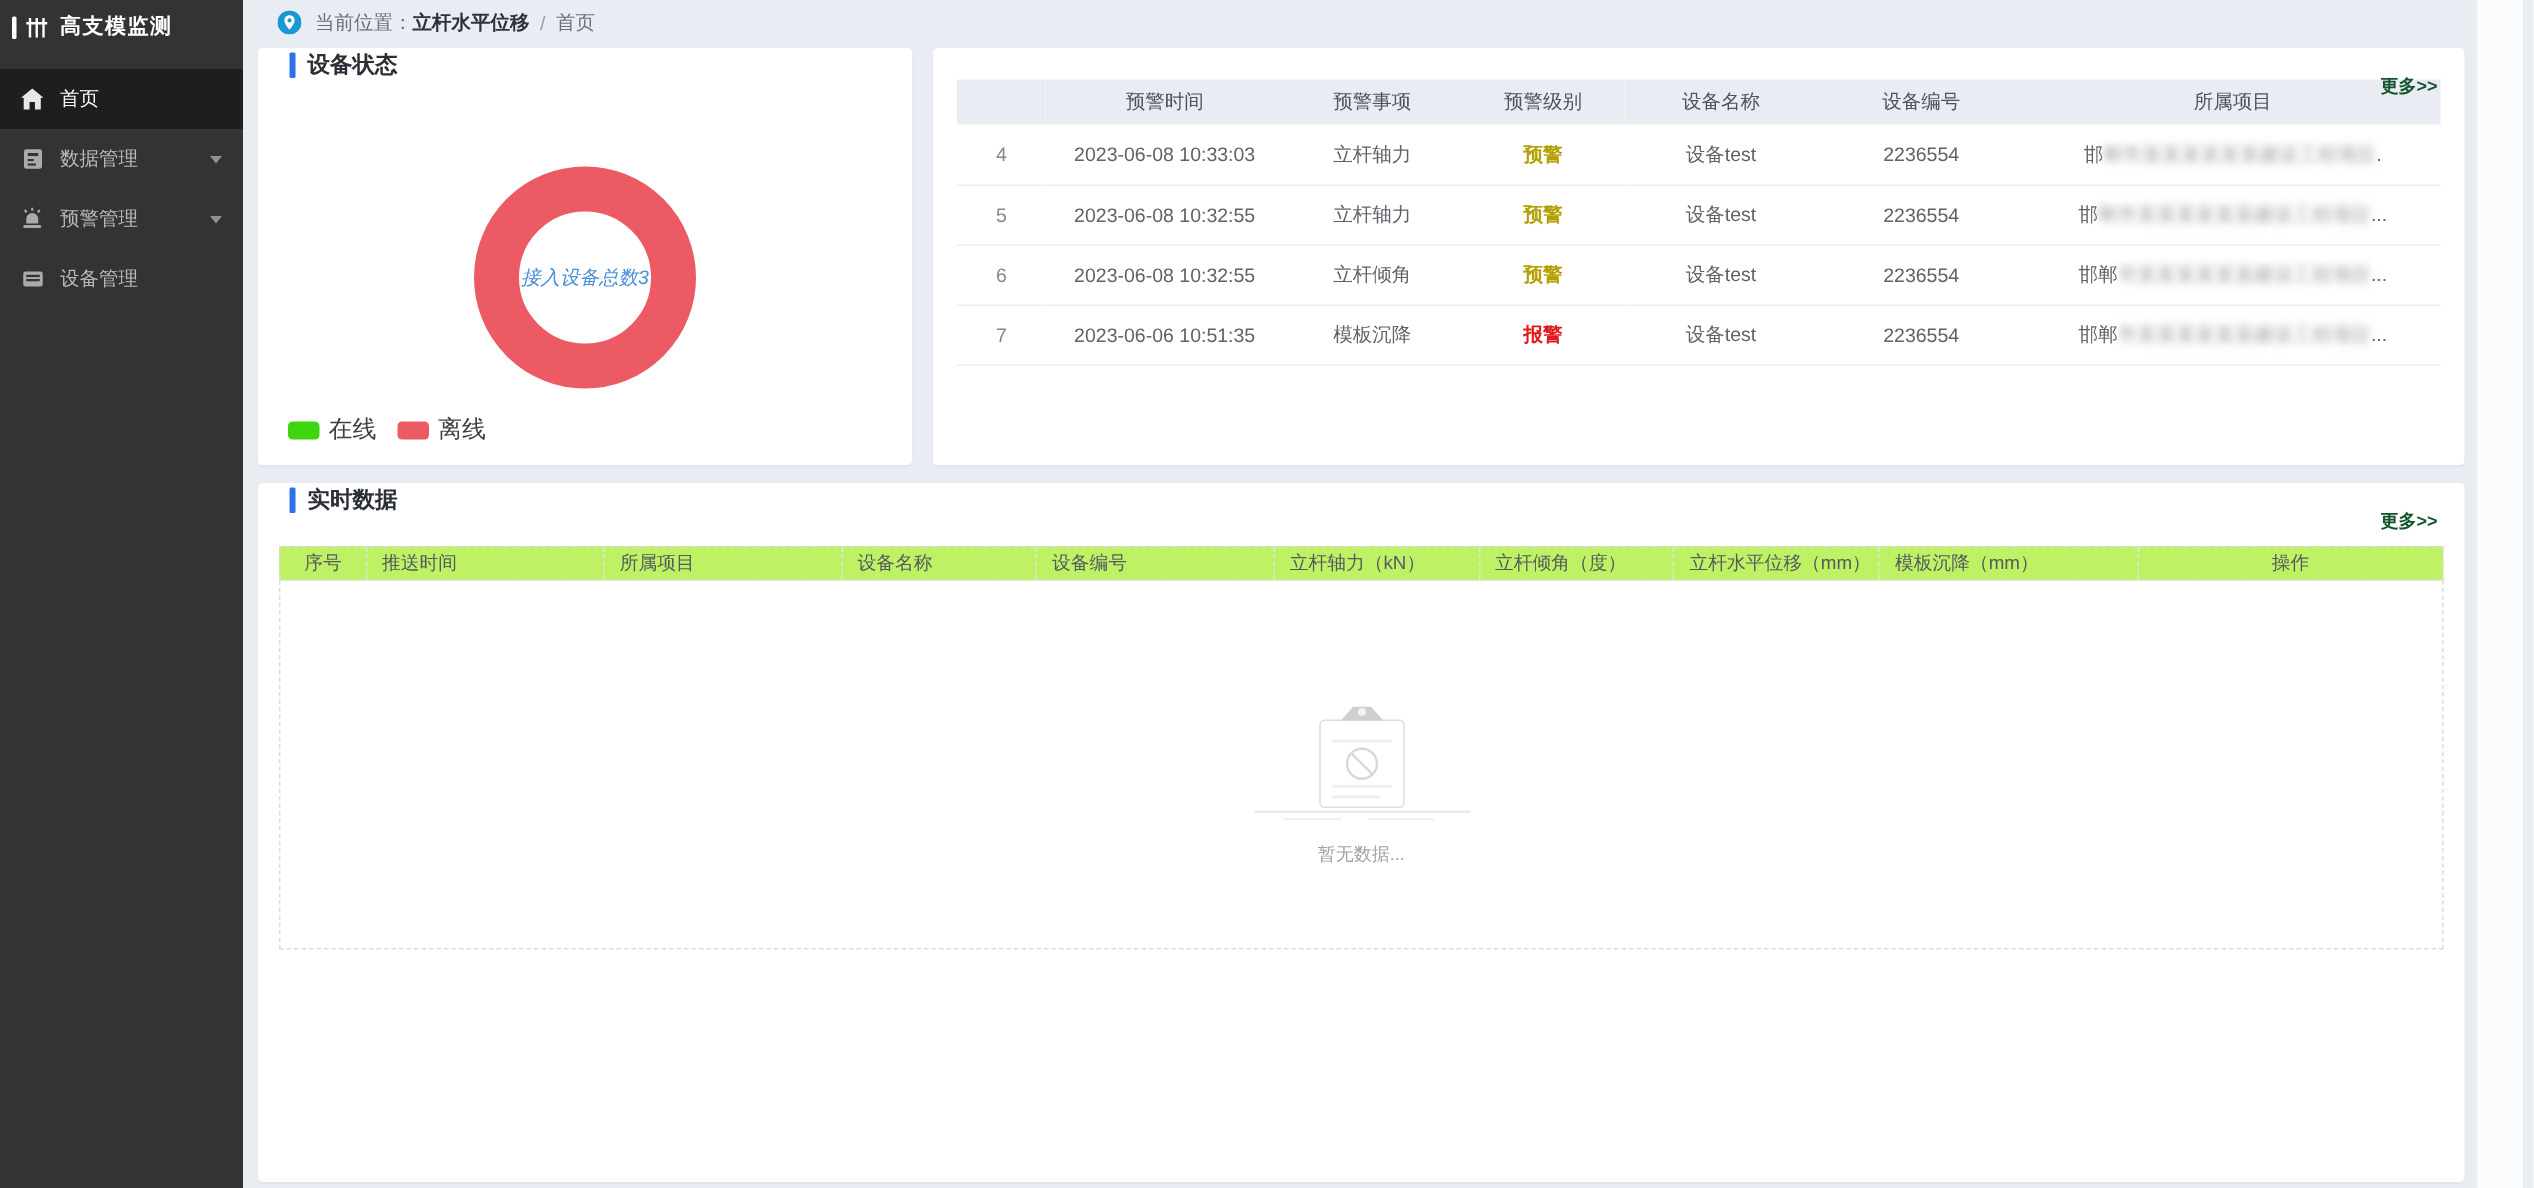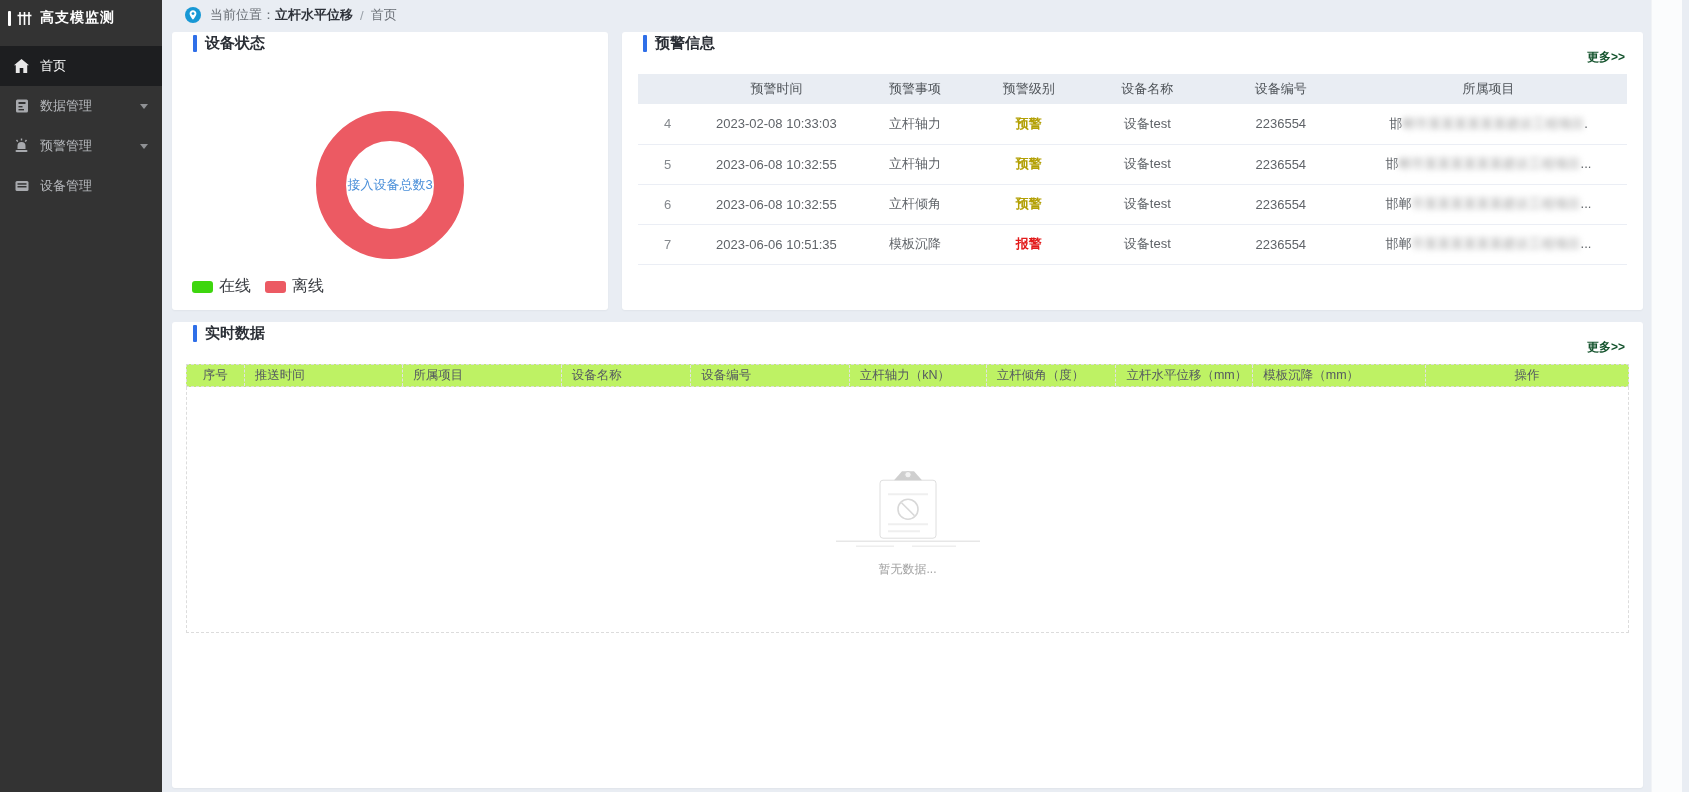--- a/index.html
+++ b/index.html
@@ -38,21 +38,21 @@
   .card-status   { left:10px;  top:32px;  width:436px;  height:278px; }
   .card-alarm    { left:460px; top:32px;  width:1021px; height:278px; }
   .card-realtime { left:10px;  top:322px; width:1471px; height:466px; }
 
   .card-title-row { display:flex; align-items:center; padding:2px 16px 0 21px; }
   .title-accent { width:4px; height:17px; background:#2f6fe8; border-radius:1px; margin-right:8px; }
   .card-title { font-size:15px; font-weight:bold; color:#2b2f36; }
   .more-link { position:absolute; right:18px; top:17px; color:#14532d; font-size:12px; font-weight:bold; cursor:pointer; }
 
   
-  .donut-wrap { position:absolute; left:50%; top:79px; transform:translateX(-50%); width:148px; height:148px; cursor:default; }
+  .donut-wrap { position:absolute; left:50%; top:79px; transform:translateX(-50%); width:148px; height:148px; cursor:default;font-style:italic; }
   .donut-ring { width:148px; height:148px; border-radius:50%; border:30px solid #ec5a63; background:#ffffff; }
   .donut-center { position:absolute; left:50%; top:50%; transform:translate(-50%,-50%); color:#4a8fd9; font-size:13px; white-space:nowrap; }
   .legend { position:absolute; left:20px; bottom:13px; display:flex; align-items:center; font-size:16px; color:#3c3f44; }
   .legend-item { display:flex; align-items:center; margin-right:14px; cursor:pointer; }
   .legend-swatch { width:21px; height:12px; border-radius:3px; margin-right:6px; }
 
   
   .alarm-table { margin:21px 16px 0 16px; width:calc(100% - 32px); border-collapse:collapse; table-layout:fixed; }
   .alarm-table thead th { background:#e9edf3; height:30px; font-weight:normal; color:#4e5358; font-size:13px; text-align:center; }
   .alarm-table tbody td { height:40px; text-align:center; color:#5f6368; font-size:13px; border-bottom:1px solid #ebeef5; overflow:hidden; white-space:nowrap; }
@@ -169,24 +169,20 @@
         <span>在线</span>
       </span>
       <span class="legend-item">
         <span class="legend-swatch" style="background-color: rgb(236, 90, 99);"></span>
         <span>离线</span>
       </span>
     </div>
   </section>
 
   <section class="card card-alarm">
-    <div class="card-title-row">
-      <span class="title-accent"></span>
-      <span class="card-title">预警信息</span>
-    </div>
     <span class="more-link">更多&gt;&gt;</span>
     <table class="alarm-table">
       <colgroup>
           <col style="width:6%">
           <col style="width:16%">
           <col style="width:12%">
           <col style="width:11%">
           <col style="width:13%">
           <col style="width:14%">
           <col style="width:28%">
@@ -198,21 +194,21 @@
           <th>预警事项</th>
           <th>预警级别</th>
           <th>设备名称</th>
           <th>设备编号</th>
           <th>所属项目</th>
         </tr>
       </thead>
       <tbody>
         <tr>
           <td class="idx">4</td>
-          <td>2023-02-08 10:33:03</td>
+          <td>2023-06-08 10:33:03</td>
           <td>立杆轴力</td>
           <td class="level" style="color: rgb(179, 160, 4);">预警</td>
           <td>设备test</td>
           <td>2236554</td>
           <td class="proj-cell"><span>邯</span><span class="blurred">郸市某某某某某某建设工程项目</span><span>.</span></td>
         </tr>
         <tr>
           <td class="idx">5</td>
           <td>2023-06-08 10:32:55</td>
           <td>立杆轴力</td>

